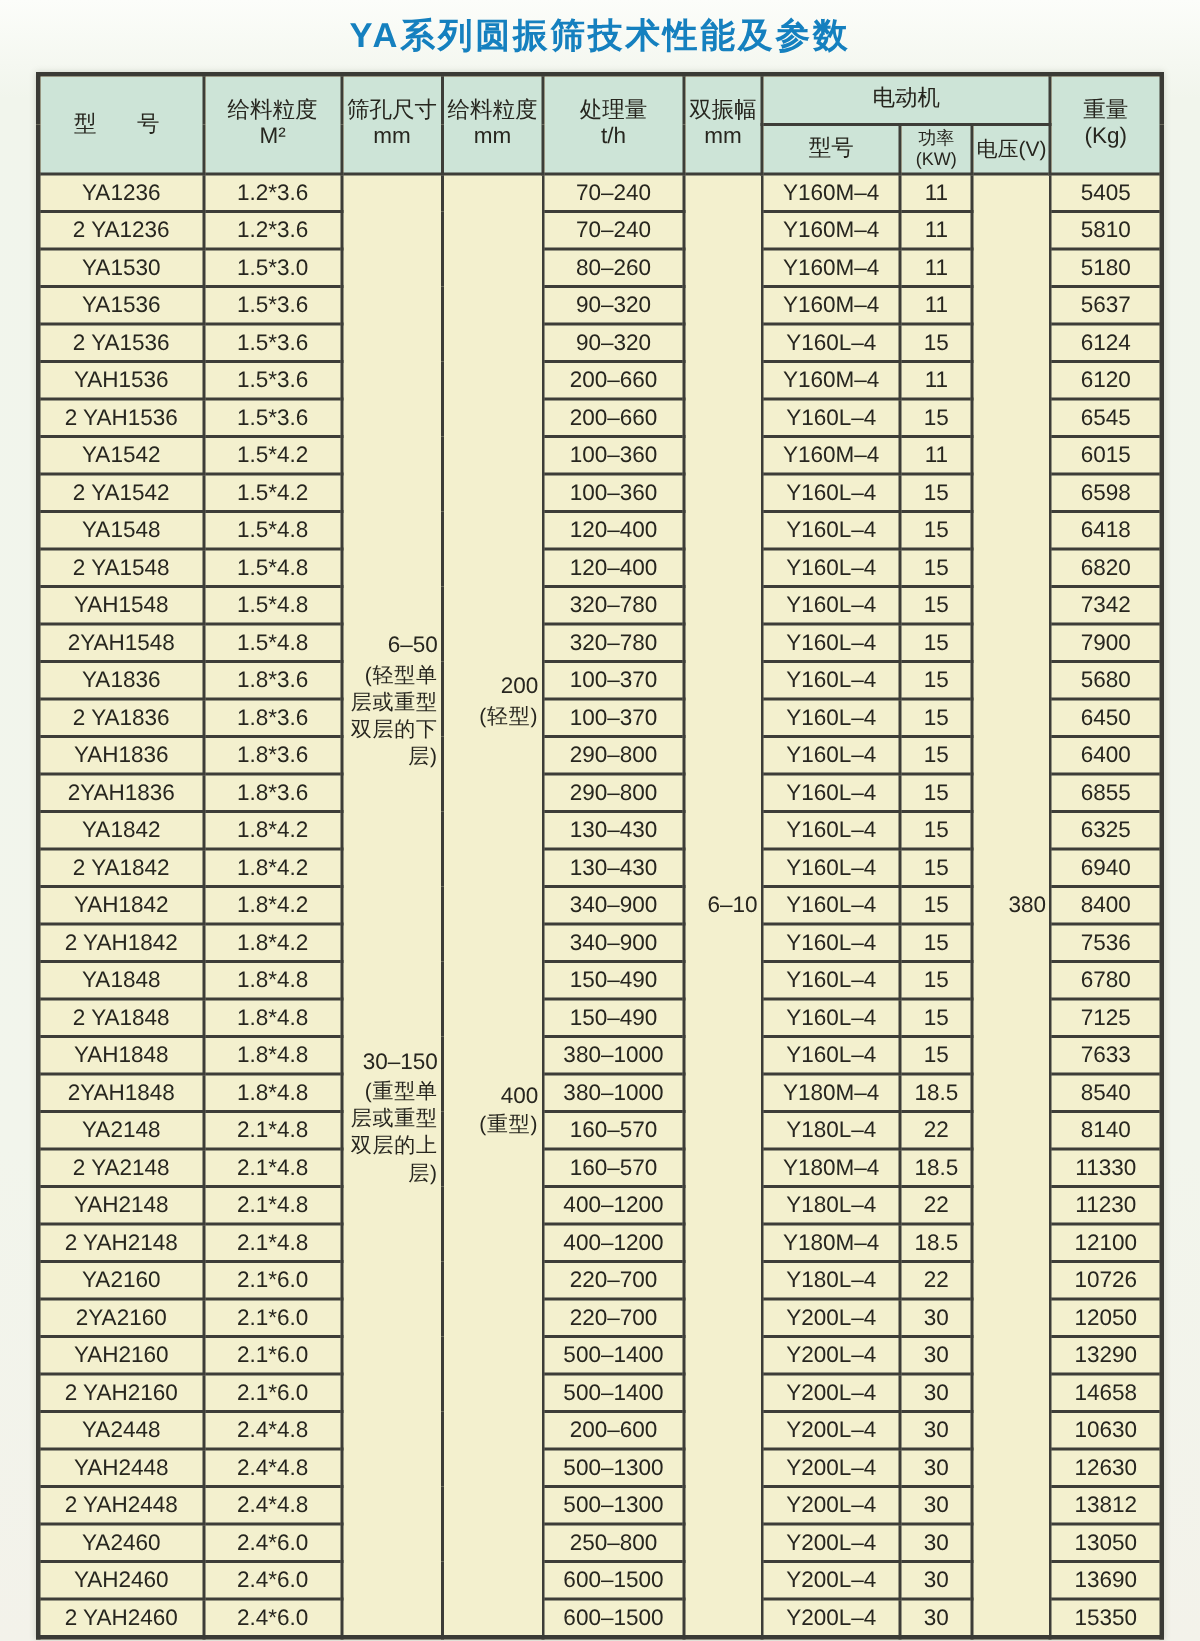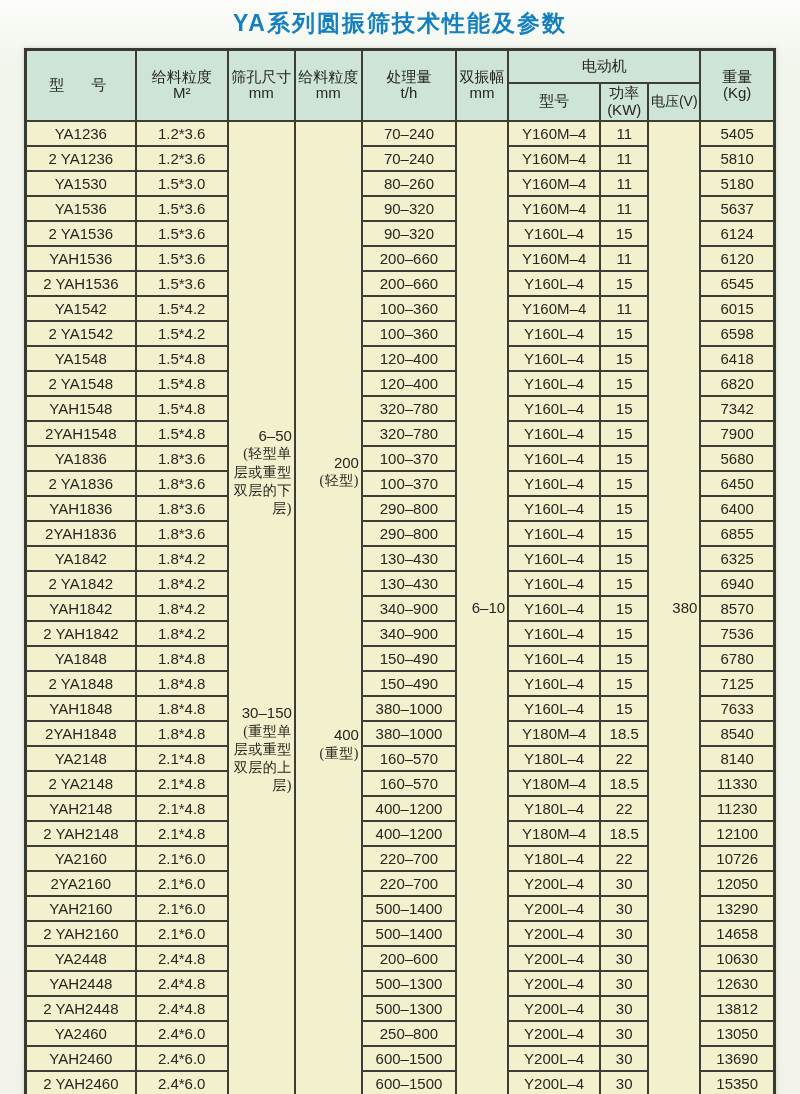--- a/index.html
+++ b/index.html
@@ -68,21 +68,21 @@
     left: 0;
     right: 0;
     transform: translateY(-50%);
     text-align: right;
     line-height: 1.3;
     white-space: normal;
     padding: 0 2px;
     font-size: 15px;
   }
   .mblock div { white-space: normal; }
-  .mblock .note { font-size: 14px; letter-spacing: 0.5px; font-family: Liberation Serif, serif; }
+  .mblock .note { font-size: 14px; letter-spacing: 0.5px; }
 </style>
 </head>
 <body>
 
 <div class="page">
   <h1 class="title">YA系列圆振筛技术性能及参数</h1>
 
   <table class="spec">
     <colgroup>
       <col style="width:110px">
@@ -122,21 +122,21 @@
           <span class="hdr2">mm</span>
         </th>
         <th colspan="3">电动机</th>
         <th rowspan="2">
           <span class="hdr2">重量</span>
           <span class="hdr2">(Kg)</span>
         </th>
       </tr>
       <tr>
         <th>型号</th>
-        <th style="font-size:15px;">
+        <th style="font-size:12px;">
           <span class="hdr2">功率</span>
           <span class="hdr2">(KW)</span>
         </th>
         <th style="font-size:14px;">电压(V)</th>
       </tr>
     </thead>
     <tbody id="tbody">
         <tr>
           <td>YA1236</td>
           <td>1.2*3.6</td>
@@ -318,21 +318,21 @@
           <td>Y160L–4</td>
           <td>15</td>
           <td>6940</td>
         </tr>
         <tr>
           <td>YAH1842</td>
           <td>1.8*4.2</td>
           <td>340–900</td>
           <td>Y160L–4</td>
           <td>15</td>
-          <td>8570</td>
+          <td>8400</td>
         </tr>
         <tr>
           <td>2 YAH1842</td>
           <td>1.8*4.2</td>
           <td>340–900</td>
           <td>Y160L–4</td>
           <td>15</td>
           <td>7536</td>
         </tr>
         <tr>

